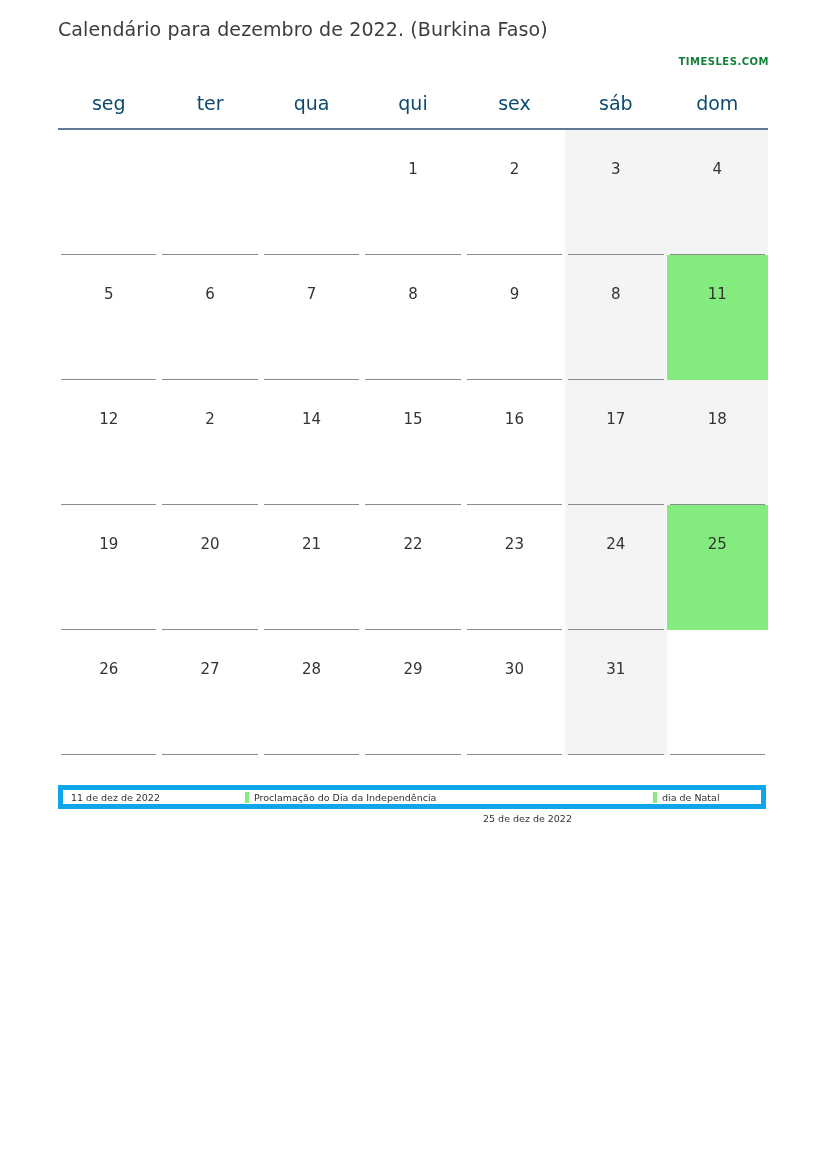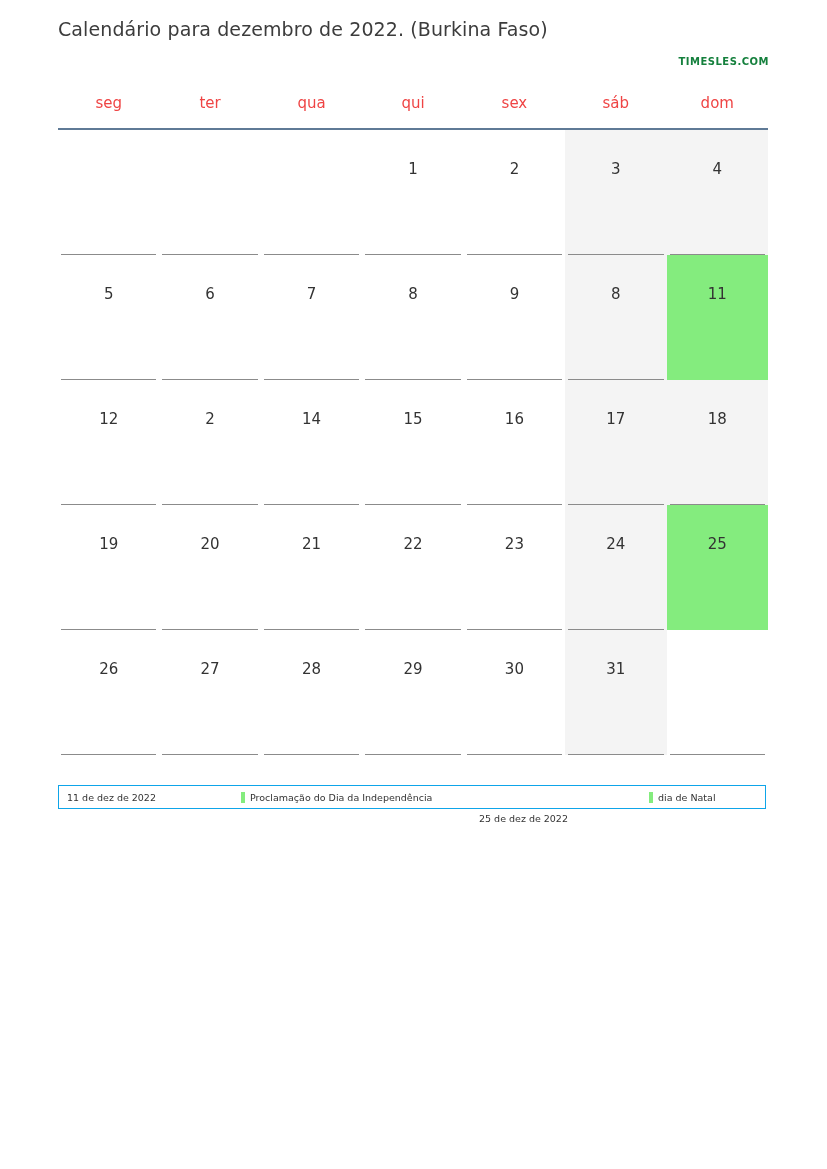--- a/index.html
+++ b/index.html
@@ -57,23 +57,23 @@
     left: 58px;
     top: 78px;
     width: 710px;
   }
   table.cal {
     border-collapse: collapse;
     width: 710px;
     table-layout: fixed;
   }
   table.cal th {
-    font-size: 15px;
+    font-size: 19px;
     font-weight: 400;
-    color: #ef4444;
+    color: #0c4a6e;
     height: 50px;
     vertical-align: middle;
     text-align: center;
     padding: 0;
     border: none;
   }
   .headrow-border td {
     height: 0;
     padding: 0;
     border-bottom: 2px solid #5f7a96;
@@ -114,21 +114,21 @@
   
   tr.lastrow td.day .underline { border-bottom: 1px solid #8b8b8b; }
 
   
   .legend {
     position: absolute;
     left: 58px;
     top: 785px;
     width: 708px;
     height: 24px;
-    border: 1px solid #0ea5e9;
+    border: 5px solid #0ea5e9;
     box-sizing: border-box;
     background: #ffffff;
   }
   .legend-inner {
     display: flex;
     align-items: center;
     height: 100%;
     width: 100%;
     box-sizing: border-box;
     padding: 0 8px;

